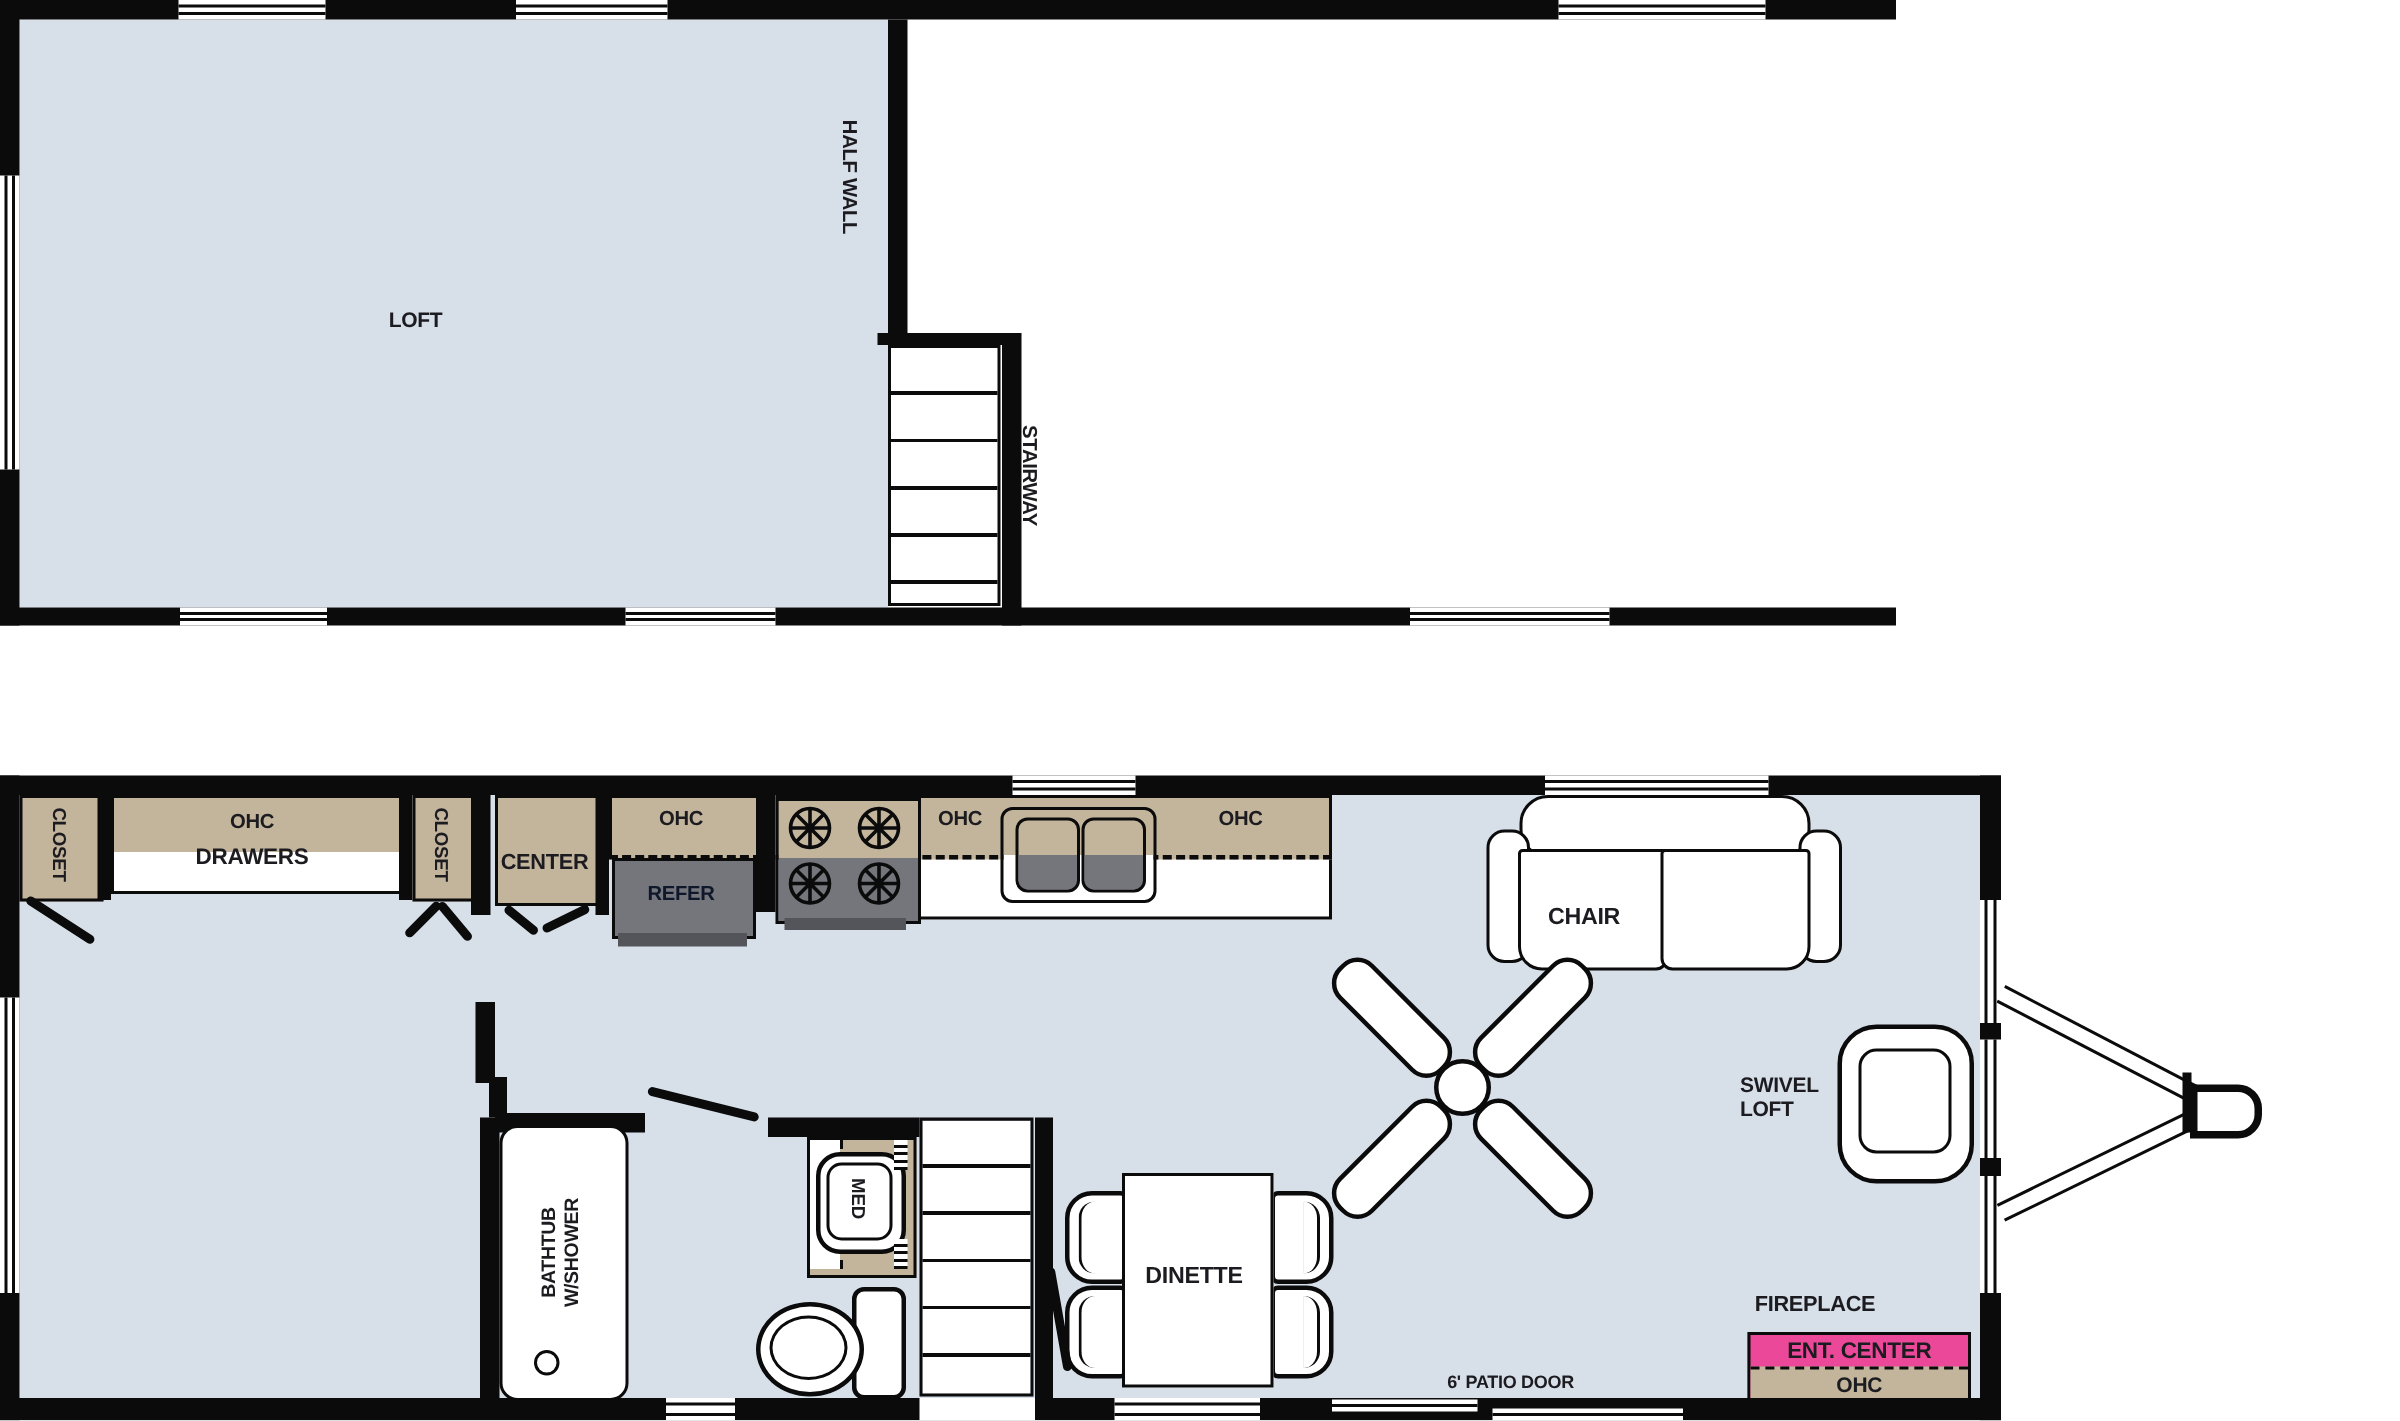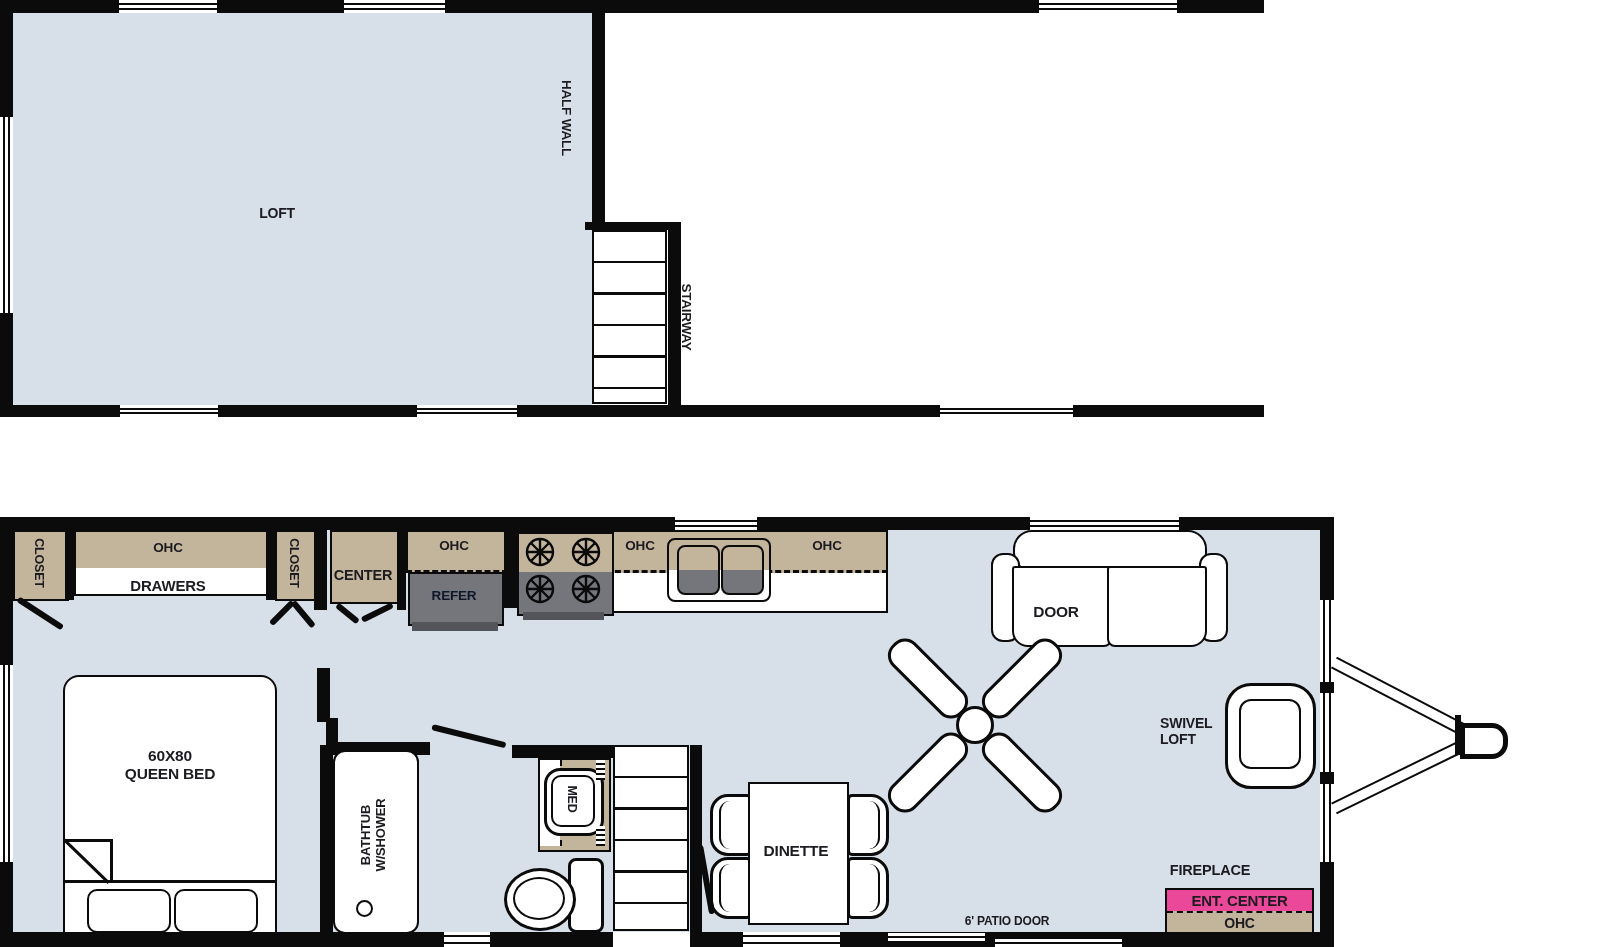--- a/index.html
+++ b/index.html
@@ -112,31 +112,20 @@
       </g>
     </svg>
 
     <div class="abs" style="left:667px;top:21px;width:100px;height:60px;border:2.5px solid #0b0b0c;border-radius:8px;
                 background:linear-gradient(to bottom,#c3b49c 0 50%,#ffffff 50%);"></div>
     <div class="abs" style="left:677px;top:28px;width:39px;height:46px;border:2.5px solid #0b0b0c;border-radius:8px;
                 background:linear-gradient(to bottom,#c3b49c 0 50%,#75767b 50%);"></div>
     <div class="abs" style="left:721px;top:28px;width:39px;height:46px;border:2.5px solid #0b0b0c;border-radius:8px;
                 background:linear-gradient(to bottom,#c3b49c 0 50%,#75767b 50%);"></div>
 
-    <div class="abs" style="left:63px;top:158px;width:210px;height:257px;background:#fff;
-                border:2.5px solid #0b0b0c;border-radius:16px 16px 0 0;">
-      <div class="lbl" style="left:0;top:70px;width:100%;height:18px;font-size:15.5px;">60X80</div>
-      <div class="lbl" style="left:0;top:88px;width:100%;height:18px;font-size:15.5px;">QUEEN BED</div>
-      <div class="line" style="left:0;top:203px;width:100%;height:2.5px;"></div>
-      <div class="line" style="left:0;top:162px;width:45px;height:2.5px;"></div>
-      <div class="line" style="left:45px;top:162px;width:2.5px;height:41px;"></div>
-      <div class="line" style="left:0;top:162px;width:61px;height:2.5px;transform:rotate(44deg);transform-origin:0 50%;"></div>
-      <div class="pillow" style="left:22px;top:212px;width:80px;height:40px;"></div>
-      <div class="pillow" style="left:109px;top:212px;width:80px;height:40px;"></div>
-    </div>
 
     <div class="wall" style="left:317px;top:151px;width:13px;height:54px;"></div>
     <div class="wall" style="left:326px;top:201px;width:12px;height:27px;"></div>
     <div class="wall" style="left:320px;top:228px;width:13px;height:187px;"></div>
     <div class="wall" style="left:330px;top:225px;width:100px;height:13px;"></div>
     <div class="wall" style="left:512px;top:228px;width:101px;height:13px;"></div>
 
     <div class="abs" style="left:333px;top:233px;width:82px;height:180px;background:#fff;border:2.5px solid #0b0b0c;border-radius:12px;"></div>
     <div class="abs" style="left:356px;top:383px;width:13px;height:13px;border:2.5px solid #0b0b0c;border-radius:50%;background:#fff;"></div>
     <div class="lbl rot270" style="left:299px;top:300px;width:150px;height:36px;font-size:13px;flex-direction:column;">
@@ -173,21 +162,21 @@
         <i></i>
       </div>
     <div class="white-box" style="left:748px;top:265px;width:97px;height:139px;"></div>
     <div class="lbl" style="left:746px;top:325px;width:100px;height:18px;font-size:15.5px;">DINETTE</div>
 
     <div class="abs" style="left:1013px;top:13px;width:190px;height:38px;background:#fff;border:2.5px solid #0b0b0c;border-radius:19px;"></div>
     <div class="abs" style="left:991px;top:36px;width:25px;height:85px;background:#fff;border:2.5px solid #0b0b0c;border-radius:12px;"></div>
     <div class="abs" style="left:1199px;top:36px;width:25px;height:85px;background:#fff;border:2.5px solid #0b0b0c;border-radius:12px;"></div>
     <div class="abs" style="left:1012px;top:49px;width:96px;height:77px;background:#fff;border:2.5px solid #0b0b0c;border-radius:3px 3px 8px 16px;"></div>
     <div class="abs" style="left:1107px;top:49px;width:96px;height:77px;background:#fff;border:2.5px solid #0b0b0c;border-radius:3px 3px 16px 8px;"></div>
-    <div class="lbl" style="left:1016px;top:86px;width:80px;height:18px;font-size:15.5px;">DOOR</div>
+    <div class="lbl" style="left:1016px;top:86px;width:80px;height:18px;font-size:15.5px;">CHAIR</div>
 
     <div class="blade" style="left:879px;top:145px;transform:rotate(45deg);"></div>
     <div class="blade" style="left:973px;top:145px;transform:rotate(-45deg);"></div>
     <div class="blade" style="left:879px;top:239px;transform:rotate(-45deg);"></div>
     <div class="blade" style="left:973px;top:239px;transform:rotate(45deg);"></div>
     <div class="abs" style="left:956px;top:189px;width:32px;height:32px;background:#fff;border:3px solid #0b0b0c;border-radius:50%;"></div>
 
     <div class="abs" style="left:1225px;top:166px;width:85px;height:100px;background:#fff;border:3px solid #0b0b0c;border-radius:26px;"></div>
     <div class="abs" style="left:1239px;top:182px;width:58px;height:66px;background:#fff;border:2.5px solid #0b0b0c;border-radius:12px;"></div>
     <div class="lbl" style="left:1160px;top:196px;width:62px;height:36px;font-size:14px;flex-direction:column;align-items:flex-start;text-align:left;">
@@ -227,21 +216,21 @@
     <div class="leaf" style="left:18px;top:79px;width:53px;transform:rotate(33deg);"></div>
     <div class="leaf" style="left:271px;top:104px;width:31px;transform:rotate(-45deg);"></div>
     <div class="leaf" style="left:293px;top:82px;width:32px;transform:rotate(50deg);"></div>
     <div class="leaf" style="left:337px;top:85px;width:27px;transform:rotate(39deg);"></div>
     <div class="leaf" style="left:362px;top:100px;width:34px;transform:rotate(-26deg);"></div>
     <div class="leaf" style="left:432px;top:207px;width:76px;transform:rotate(14deg);"></div>
     <div class="leaf" style="left:700px;top:325px;width:70px;transform:rotate(80deg);"></div>
 
     <div class="lbl rot90" style="left:4px;top:38px;width:70px;height:16px;font-size:12.5px;">CLOSET</div>
     <div class="lbl" style="left:128px;top:23px;width:80px;height:16px;font-size:13.5px;">OHC</div>
-    <div class="lbl" style="left:118px;top:60px;width:100px;height:17px;font-size:15px;">DRAWERS</div>
+    <div class="lbl" style="left:118px;top:46px;width:100px;height:17px;font-size:15px;">DRAWERS</div>
     <div class="lbl rot90" style="left:259px;top:38px;width:70px;height:16px;font-size:12.5px;">CLOSET</div>
     <div class="lbl" style="left:323px;top:50px;width:80px;height:17px;font-size:14.5px;">CENTER</div>
     <div class="lbl" style="left:414px;top:21px;width:80px;height:16px;font-size:13.5px;">OHC</div>
     <div class="lbl" style="left:414px;top:71px;width:80px;height:16px;font-size:13.5px;color:#0f172a;">REFER</div>
     <div class="lbl" style="left:600px;top:21px;width:80px;height:16px;font-size:13.5px;">OHC</div>
     <div class="lbl" style="left:787px;top:21px;width:80px;height:16px;font-size:13.5px;">OHC</div>
 
     <div class="arm" style="left:1334px;top:139px;width:146px;transform:rotate(27.5deg);"></div>
     <div class="arm" style="left:1334px;top:285px;width:143px;transform:rotate(-26deg);"></div>
     <div class="abs" style="left:1455px;top:198px;width:6px;height:40px;background:#0b0b0c;"></div>

